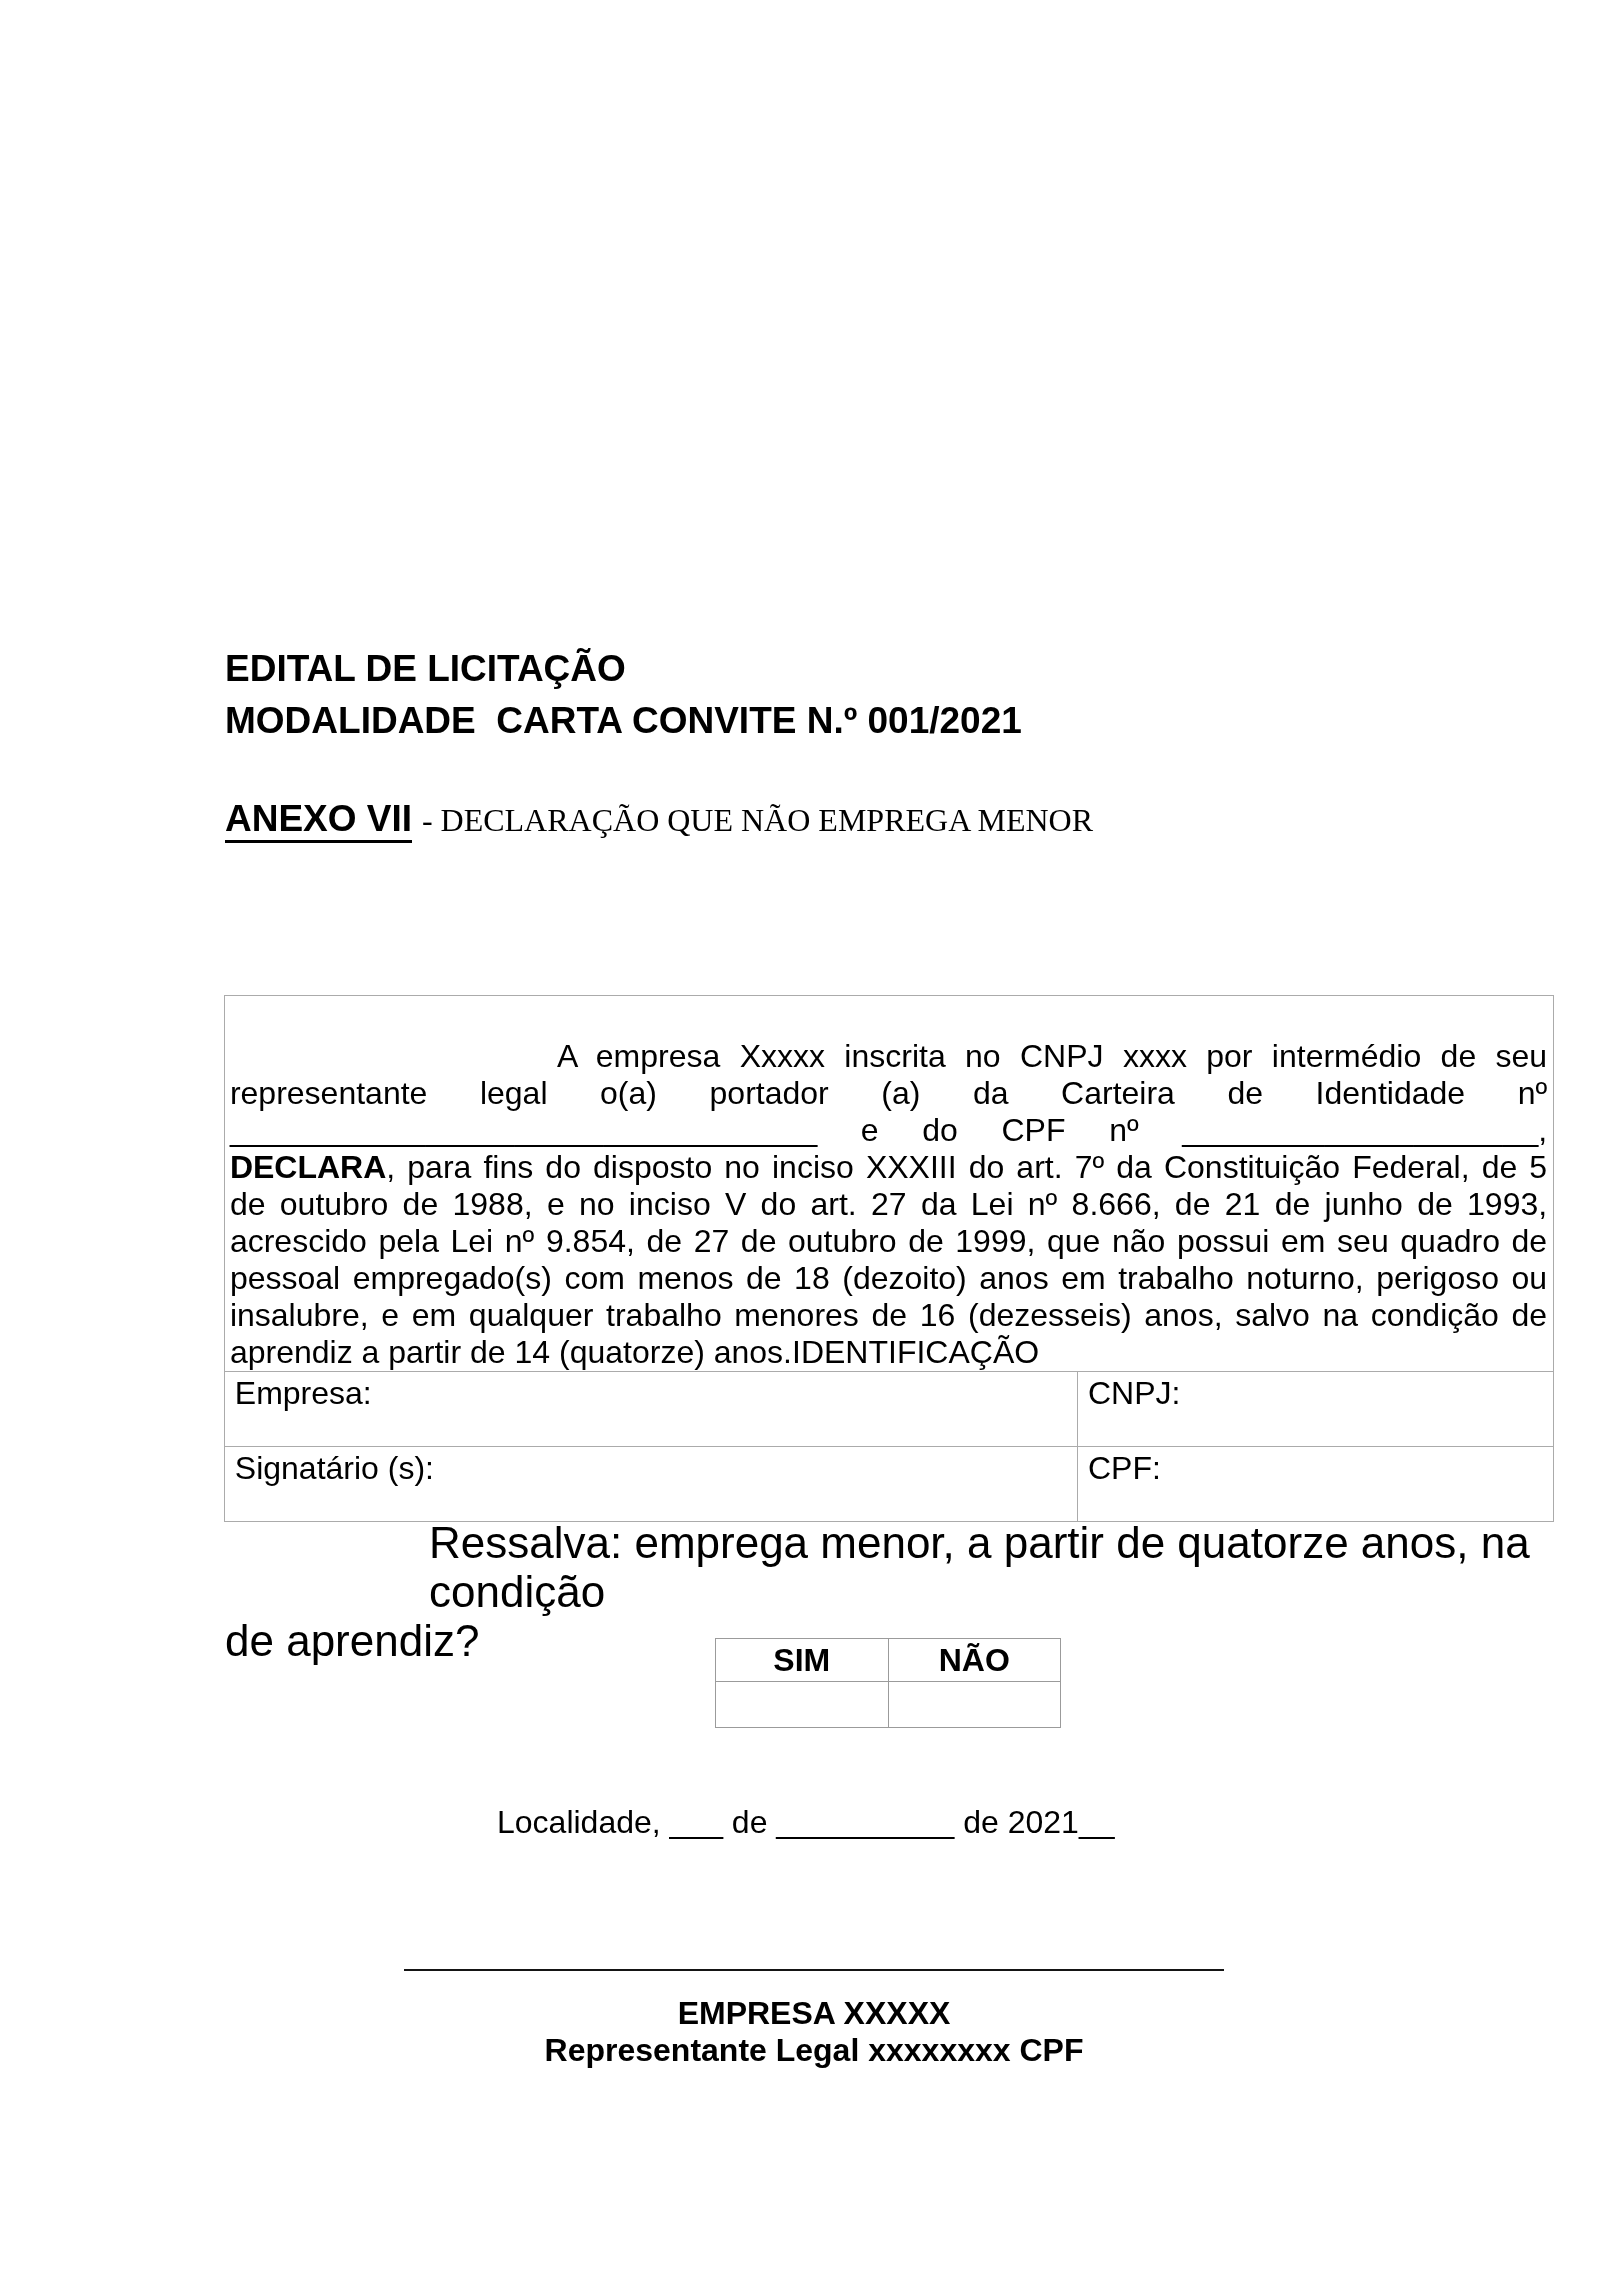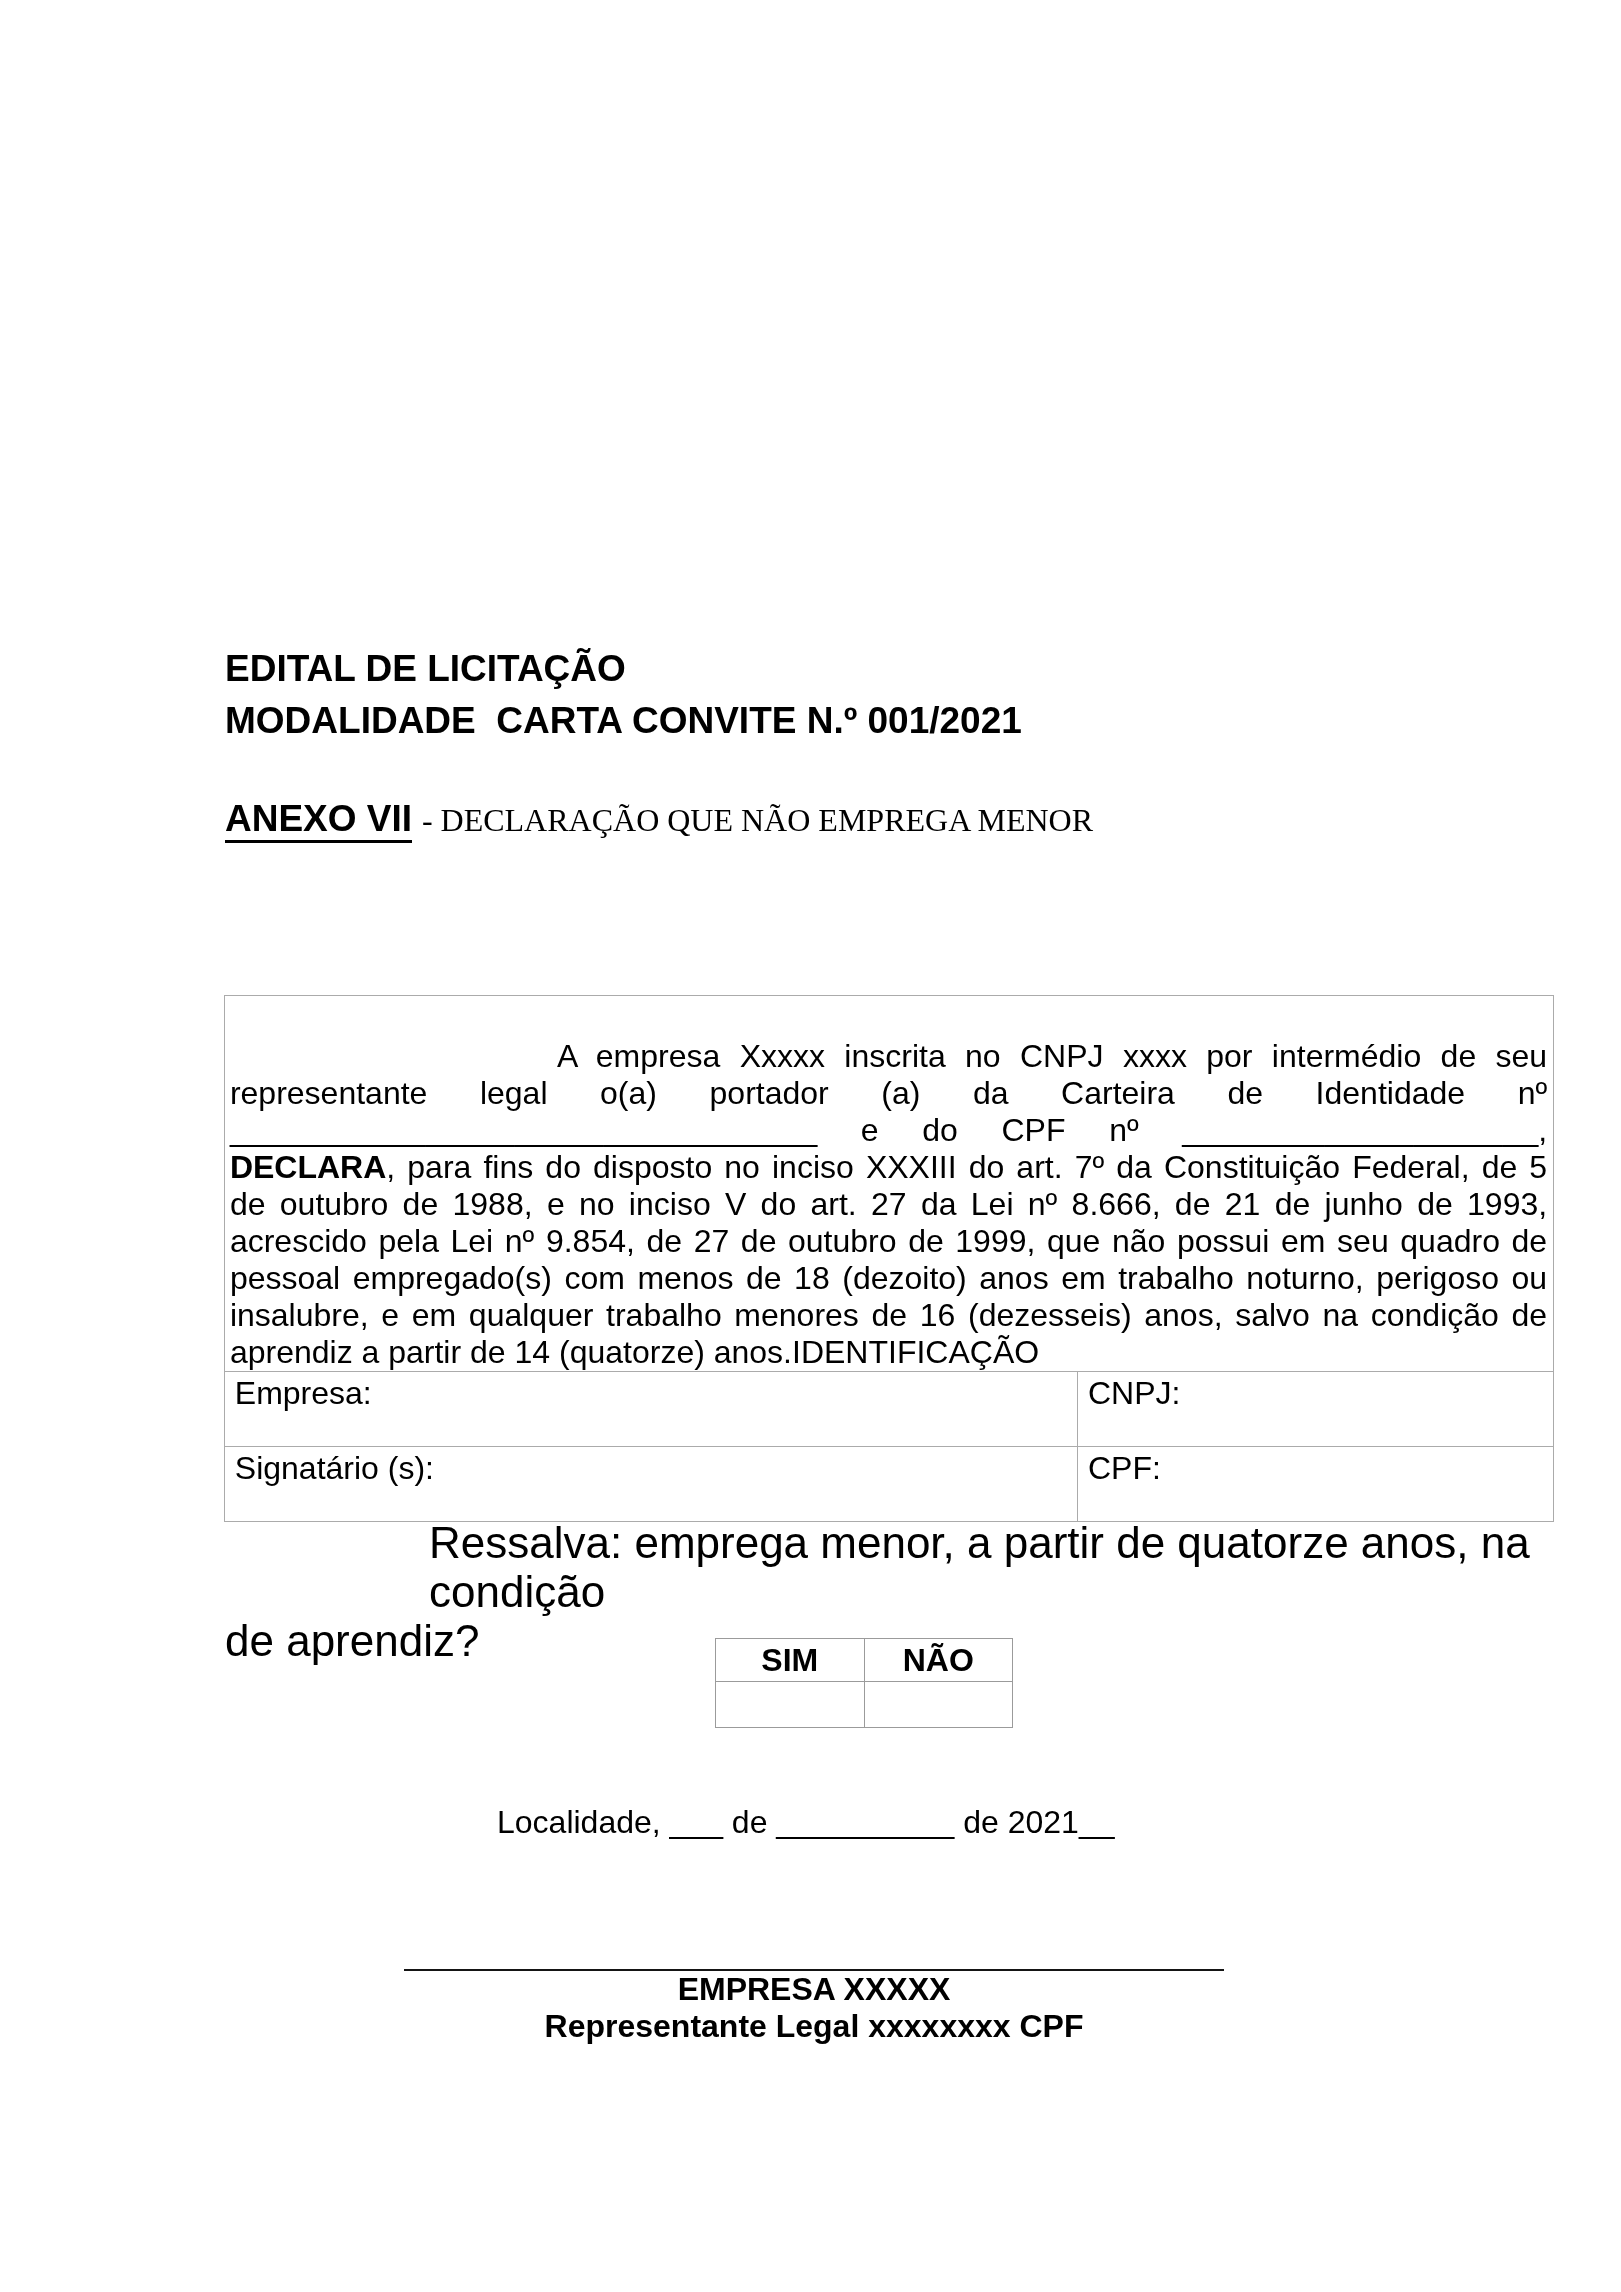--- a/index.html
+++ b/index.html
@@ -27,31 +27,31 @@
   .dline { font-size:32px; line-height:37px; text-align:justify; text-align-last:justify; }
   .dline.first { padding-left:327px;margin-top:40px; }
   .dline.last { text-align:left; text-align-last:left; }
   .id-cell { height:68px; padding:2.9px 9.8px; font-size:32px;margin-left:37px; }
 
   
   .ressalva { left:225px; top:1518px; width:1330px; font-size:44px; line-height:49px; }
   .ressalva-indent { padding-left:204px; }
 
   
-  .opt-table { left:715px; top:1638px; width:298px; border-collapse:collapse; table-layout:fixed; }
+  .opt-table { left:715px; top:1638px; width:346px; border-collapse:collapse; table-layout:fixed; }
   .opt-table td { border:1px solid #9b9b9b; text-align:center; font-size:32px; vertical-align:middle; }
   .opt-header td { font-weight:bold; height:40px; }
   .opt-answer td { height:43px; }
 
   
   .localidade { left:497px; top:1804px; font-size:32px; white-space:nowrap; }
 
   
   .signature { left:404px; top:1969px; width:820px; border-top:2.9px solid #151515;
-               text-align:center; font-weight:bold; font-size:32px; line-height:37px; padding-top:0; }
+               text-align:center; font-weight:bold; font-size:32px; line-height:37px; padding-top:24px; }
 </style>
 </head>
 <body>
 
 <div class="abs title-block">
   <div>EDITAL DE LICITAÇÃO</div>
   <div>MODALIDADE&nbsp; CARTA CONVITE N.º 001/2021</div>
 </div>
 
 <div class="abs anexo">

